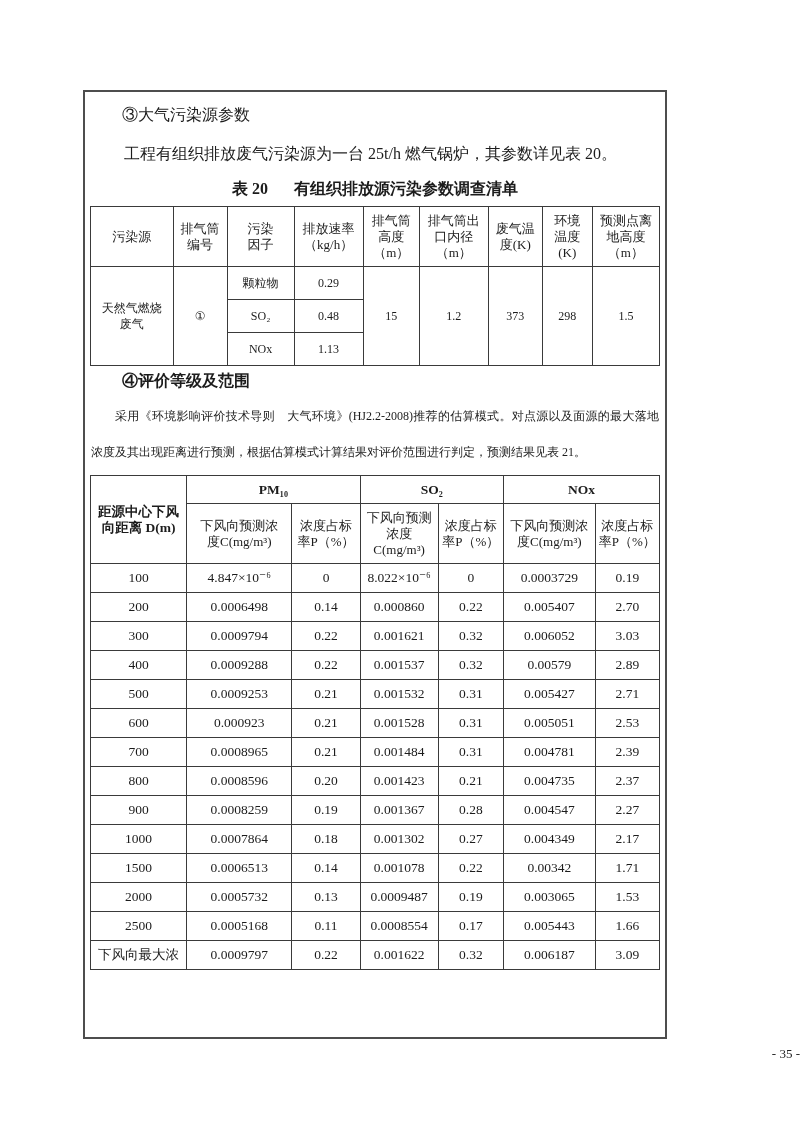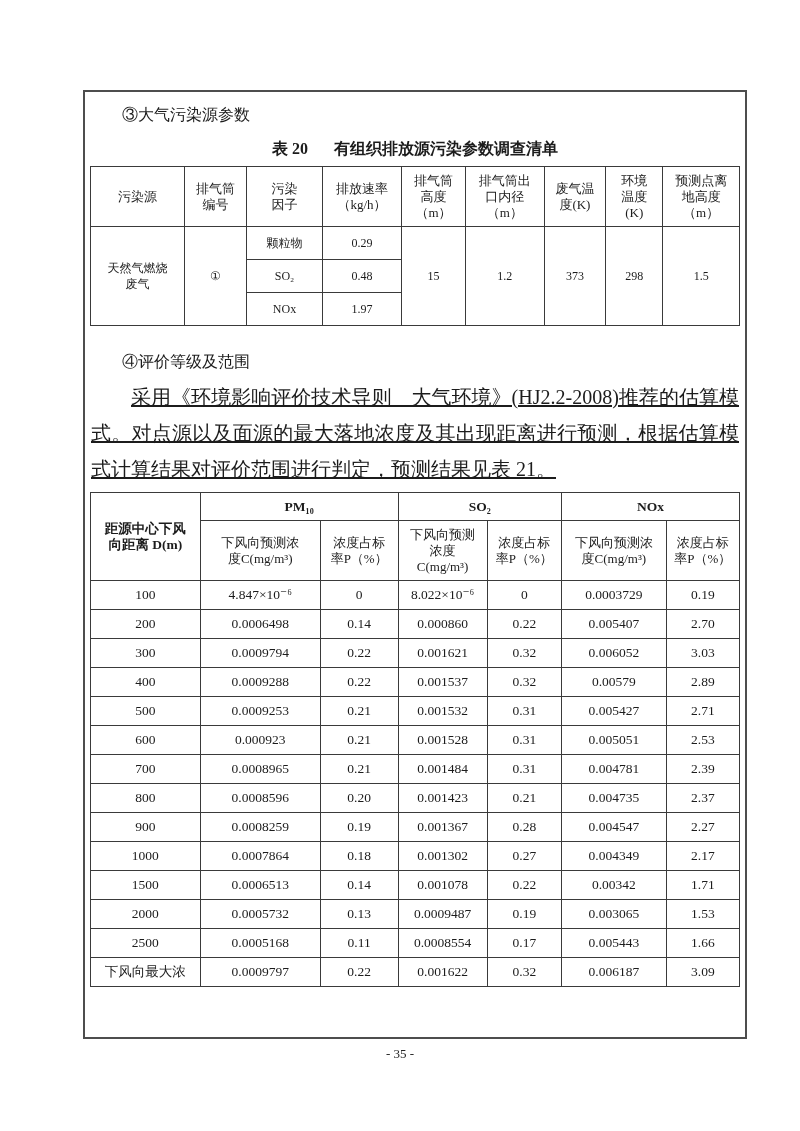--- a/index.html
+++ b/index.html
@@ -3,56 +3,57 @@
 <meta charset="utf-8">
 <style>
   * { margin:0; padding:0; box-sizing:border-box; }
   html,body { background:#ffffff; }
   body {
     width:800px; height:1131px; position:relative;
     font-family:"Liberation Serif","DejaVu Serif",serif;
     color:#1c1c1c;
   }
   .frame {
-    position:absolute; left:83px; top:90px; width:664px; height:949px;
+    position:absolute; left:83px; top:90px; width:584px; height:949px;
     border:2px solid #4d4d4d; padding:10px 5px 0 5px;
   }
   .heading {
     font-size:16px; line-height:22px; margin:2px 0 0 32px;
     white-space:pre-line;
   }
   .para { font-size:16px; line-height:24px; text-indent:2em; margin:16px 2px 0 2px; }
-  .para2 { font-size:20px; line-height:36px; text-indent:2em; text-align:justify; margin:6px 1px 0 1px;text-decoration:underline; }
+  .para2 { font-size:12px; line-height:36px; text-indent:2em; text-align:justify; margin:6px 1px 0 1px; }
   .table-title { text-align:center; font-weight:bold; font-size:16px; line-height:22px; margin-top:12px; }
   .table-title .tlabel { margin-right:26px;text-align:center; }
   table { width:100%; border-collapse:collapse; table-layout:fixed; }
   th, td {
     border:1px solid #3a3a3a; text-align:center; vertical-align:middle;
     font-weight:normal; white-space:pre-line; padding:1px;
   }
   .t20 { margin-top:6px; font-size:13px; line-height:16px; }
   .t20 .hrow th { height:60px; }
   .t20 .drow td { height:33px; font-size:12px; }
   .t20 { }
-  .h2 { margin-top:25px; }
+  .h2 { margin-top:4px;font-weight:bold; }
   .t21 { margin-top:5px; font-size:13px; line-height:16px; }
   .t21 .grow th { height:28px; font-size:13.5px;font-weight:bold; }
   .t21 .srow th { height:60px; }
   .t21 .drow td { height:29px; font-size:13.5px; }
   .pageno {
     position:absolute; left:0; top:1046px; width:100%;
-    text-align:center; font-size:13px; color:#222;
+    text-align:right; font-size:13px; color:#222;
   }
 </style>
 </head>
 <body>
 
 <div class="frame">
 
   <div class="heading">③大气污染源参数</div>
+  <p class="para">工程有组织排放废气污染源为一台 25t/h 燃气锅炉，其参数详见表 20。</p>
 
   <div class="table-title">
     <span class="tlabel">表 20</span><span>有组织排放源污染参数调查清单</span>
   </div>
 
   <table class="t20">
     <colgroup>
       <col style="width:14.5%">
         <col style="width:9.5%">
         <col style="width:11.8%">
@@ -98,21 +99,21 @@
       <td rowspan="3">373</td>
       <td rowspan="3">298</td>
       <td rowspan="3">1.5</td>
     </tr>
     <tr class="drow">
       <td>SO₂</td>
       <td>0.48</td>
     </tr>
     <tr class="drow">
       <td>NOx</td>
-      <td>1.97</td>
+      <td>1.13</td>
     </tr>
   </tbody>
     </table>
 
   <div class="heading h2">④评价等级及范围</div>
   <p class="para2">采用《环境影响评价技术导则　大气环境》(HJ2.2-2008)推荐的估算模式。对点源以及面源的最大落地浓度及其出现距离进行预测，根据估算模式计算结果对评价范围进行判定，预测结果见表 21。</p>
 
 
   <table class="t21">
     <colgroup>

